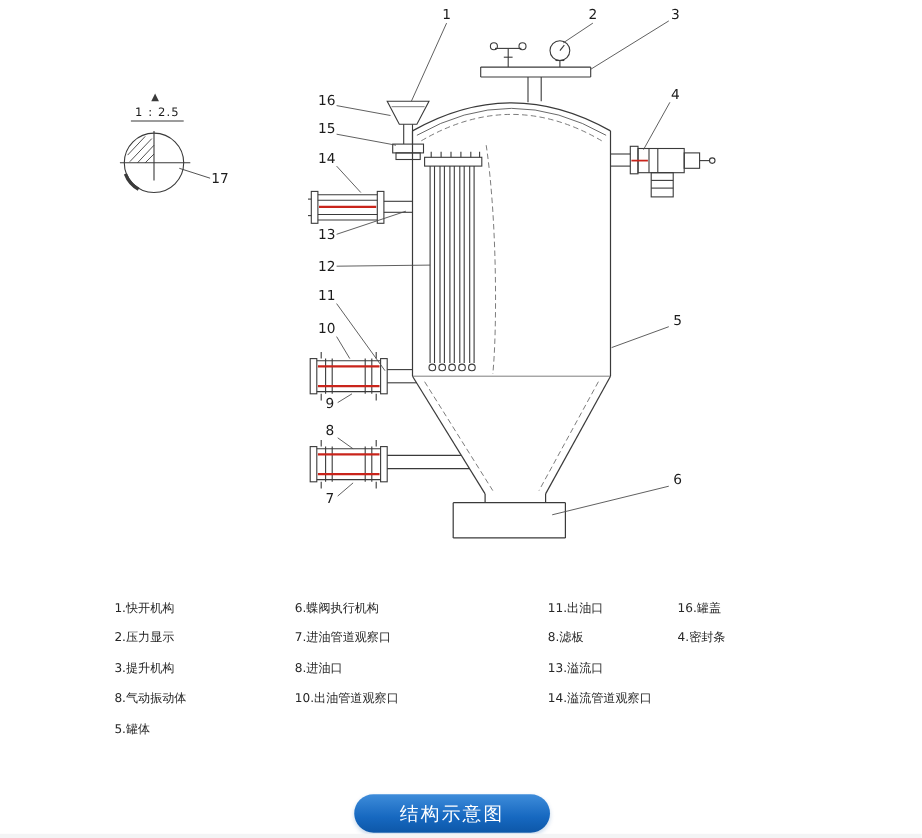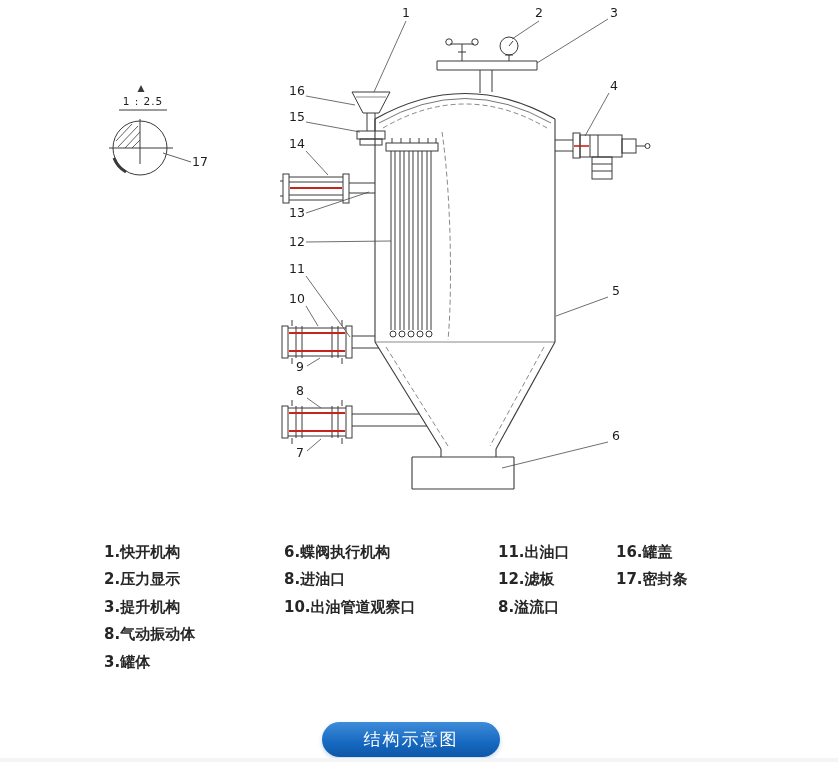--- a/index.html
+++ b/index.html
@@ -4,24 +4,24 @@
 <style>
   html,body{margin:0;padding:0;}
   body{width:838px;height:762px;background:#fff;font-family:"DejaVu Sans","Liberation Sans",sans-serif;}
   .stage{position:relative;width:838px;height:762px;background:#fff;overflow:hidden;}
   .drawing-svg{position:absolute;top:0;left:0;display:block;}
   .callout{font-size:12.5px;fill:#1c1c1c;}
   .scale-text{font-size:10.5px;fill:#1c1c1c;letter-spacing:1px;}
   .legend{position:absolute;top:539px;left:0;width:838px;height:145px;}
   .legend-col{position:absolute;top:0;}
   .col-1{left:104px;}
-  .col-2{left:268px;margin-left:16px;}
+  .col-2{left:268px;}
   .col-3{left:498px;}
   .col-4{left:616px;}
-  .legend-item{font-size:15px;line-height:27.4px;color:#262626;white-space:nowrap;font-weight:bold;}
+  .legend-item{font-size:11px;line-height:27.4px;color:#262626;white-space:nowrap;}
   .cta{position:absolute;top:722px;left:322px;width:178px;height:35px;border:0;border-radius:17.5px;
        background:linear-gradient(180deg,#3e8cda 0%,#1668c0 60%,#0d57a8 100%);
        color:#fff;font-size:17px;letter-spacing:2px;font-family:inherit;cursor:pointer;
        box-shadow:0 2px 4px rgba(20,90,170,0.25);}
   .bottom-strip{position:absolute;left:0;bottom:0;width:838px;height:4px;background:#f3f4f5;}
 </style>
 </head>
 <body>
 
 <div class="stage">
@@ -232,34 +232,36 @@
     <text class="callout" x="297" y="95" text-anchor="middle">16</text>
     <text class="callout" x="200" y="166" text-anchor="middle">17</text>
   </svg>
 
   <div class="legend">
     <div class="legend-col col-1">
       <div class="legend-item">1.快开机构</div>
       <div class="legend-item">2.压力显示</div>
       <div class="legend-item">3.提升机构</div>
       <div class="legend-item">8.气动振动体</div>
-      <div class="legend-item">3.罐体</div>
+      <div class="legend-item">5.罐体</div>
     </div>
     <div class="legend-col col-2">
       <div class="legend-item">6.蝶阀执行机构</div>
+      <div class="legend-item">7.进油管道观察口</div>
       <div class="legend-item">8.进油口</div>
       <div class="legend-item">10.出油管道观察口</div>
     </div>
     <div class="legend-col col-3">
       <div class="legend-item">11.出油口</div>
-      <div class="legend-item">12.滤板</div>
-      <div class="legend-item">8.溢流口</div>
+      <div class="legend-item">8.滤板</div>
+      <div class="legend-item">13.溢流口</div>
+      <div class="legend-item">14.溢流管道观察口</div>
     </div>
     <div class="legend-col col-4">
       <div class="legend-item">16.罐盖</div>
-      <div class="legend-item">17.密封条</div>
+      <div class="legend-item">4.密封条</div>
     </div>
   </div>
 
   <button class="cta">结构示意图</button>
 
   <div class="bottom-strip"></div>
 </div>
 
 </body></html>

